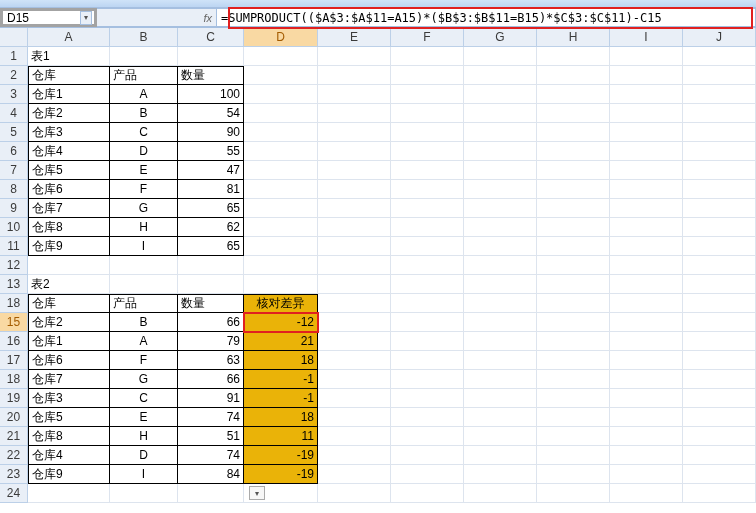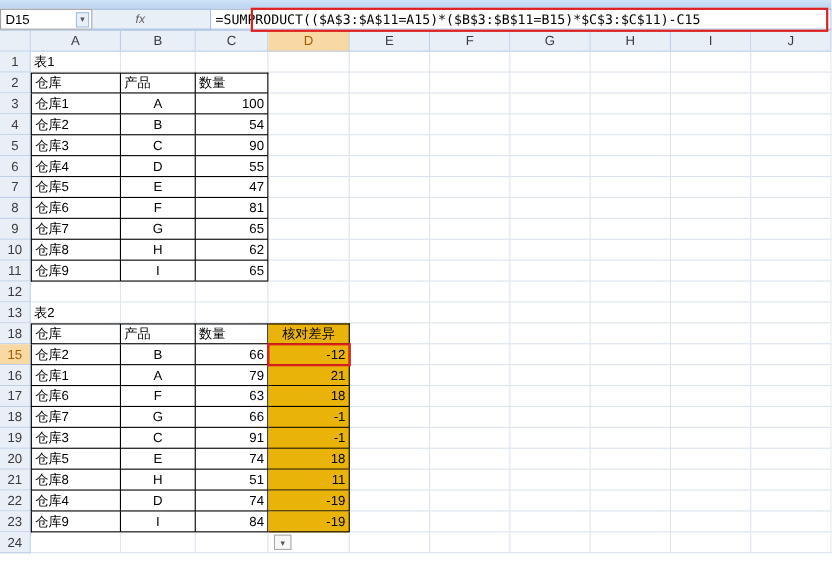--- a/index.html
+++ b/index.html
@@ -18,50 +18,50 @@
     border-bottom: 1px solid #a5bfe0;
   }
   .namebox-formula {
     height: 20px;
     display: flex;
     align-items: stretch;
     background: #e9eff7;
     border-bottom: 1px solid #a5bfe0;
   }
   .name-box {
-    width: 84px;
+    width: 97px;
     background: #ffffff;
-    border: 1px solid #a3a3a3;
+    border: 3px solid #a3a3a3;
     display: flex;
     align-items: center;
     padding: 0 4px;
     font-size: 12px;
     position: relative;
   }
   .name-box .dd {
     position: absolute;
     right: 2px;
     width: 12px;
     height: 14px;
     background: #e9eff7;
     border: 1px solid #a5bfe0;
     display: flex;
     align-items: center;
     justify-content: center;
     font-size: 8px;
     color: #555;
   }
   .fx-gap {
-    width: 108px;
+    width: 120px;
     border: 1px solid #a5bfe0;
     border-left: none;
     display: flex;
     align-items: center;
-    justify-content: center;
-    padding-right: 20px;
+    justify-content: flex-end;
+    padding-right: 4px;
     gap: 6px;
     color: #7a7a7a;
     font-size: 11px;
   }
   .fx-label {
     font-style: italic;
     color: #666;
   }
   .formula-bar {
     flex: 1;

